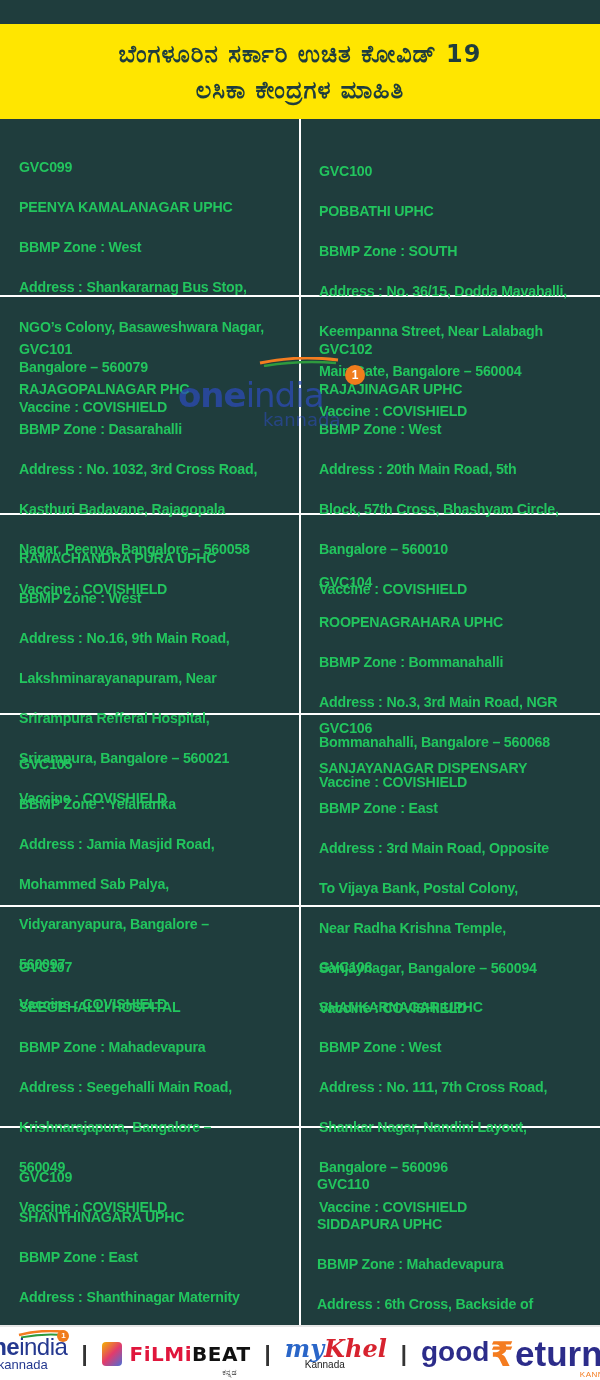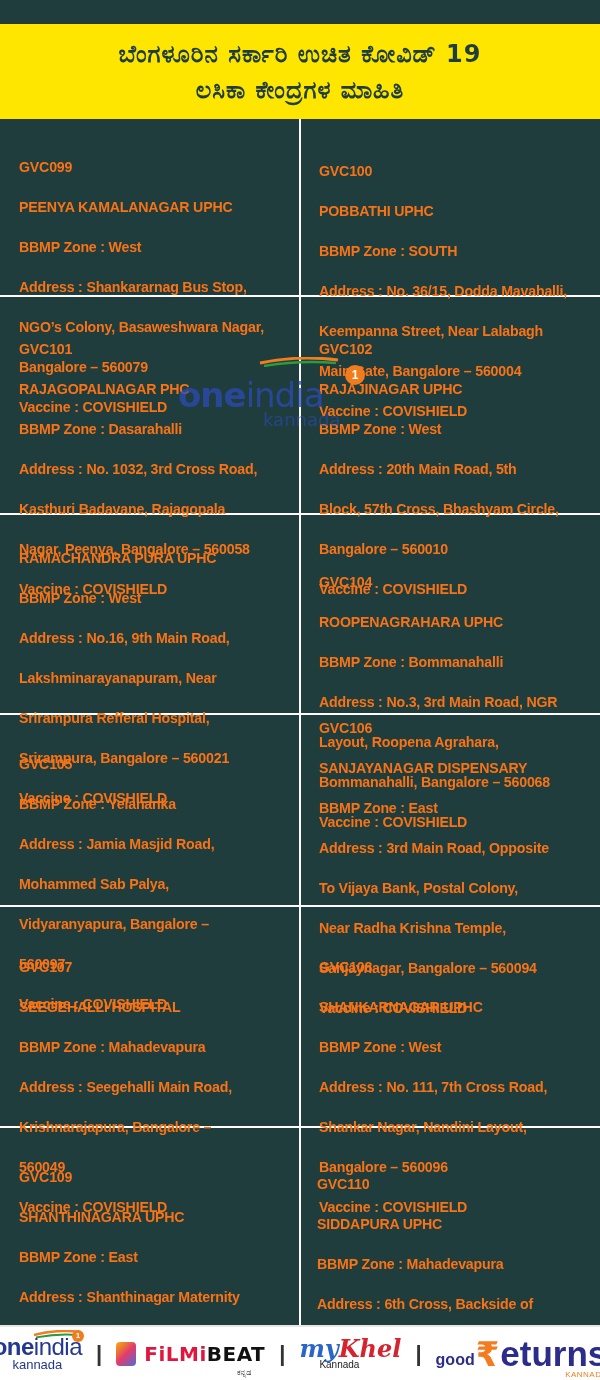--- a/index.html
+++ b/index.html
@@ -17,21 +17,21 @@
       letter-spacing: 1px;
     }
 
     .grid { position: absolute; left: 0; top: 119px; width: 600px; height: 1206px; background: #1f3d3d; }
 
     .vline { position: absolute; left: 299px; top: 0; width: 2px; height: 1206px; background: #ffffff; }
     .hline { position: absolute; height: 2px; background: #ffffff; }
 
     .cell {
       position: absolute;
-      color: #f97316;
+      color: #22c55e;
       font-family: "Liberation Sans", sans-serif;
       font-weight: bold;
       font-size: 14.2px;
       line-height: 20px;
       letter-spacing: -0.2px;
       white-space: pre-line;
     }
     .cell .line { display: block; }
 
     .footer {
@@ -56,21 +56,21 @@
     .logo-filmibeat .text .beat { color: #111; }
     .logo-filmibeat .sub { position: absolute; right: 14px; bottom: -12px; font-size: 8px; color: #333; }
 
     .logo-mykhel { display: flex; flex-direction: column; align-items: flex-start; }
     .logo-mykhel .word { font-size: 24px; font-weight: bold; font-style: italic; font-family: "DejaVu Serif", serif; line-height: 22px; }
     .logo-mykhel .word .my { color: #2a66c8; }
     .logo-mykhel .word .khel { color: #d7232f; }
     .logo-mykhel .sub { font-size: 10px; color: #222; line-height: 10px; margin-left: 20px; }
 
     .logo-goodreturns { display: flex; align-items: flex-end; position: relative; }
-    .logo-goodreturns .good { font-size: 16px; font-weight: bold; color: #2c2c8a; line-height: 22px; margin-bottom: 0; }
+    .logo-goodreturns .good { font-size: 28px; font-weight: bold; color: #2c2c8a; line-height: 22px; margin-bottom: 8px; }
     .logo-goodreturns .rupee { font-size: 34px; font-weight: bold; color: #f47c20; line-height: 34px; margin: 0 1px; }
     .logo-goodreturns .eturns { font-size: 35px; font-weight: bold; color: #2c2c8a; line-height: 26px; margin-bottom: 4px; }
     .logo-goodreturns .sub { position: absolute; right: 0; bottom: -8px; font-size: 8px; color: #f47c20; letter-spacing: 0.5px; }
 
     .watermark { position: absolute; left: 178px; top: 357px; width: 190px; height: 80px; pointer-events: none; }
     .watermark .word { position: absolute; left: 0; top: 18px; font-size: 34px; color: #2c4bb5; opacity: 0.75; font-weight: bold; letter-spacing: -1px; font-family: "DejaVu Sans", sans-serif; }
     .watermark .word .india { font-weight: normal; }
     .watermark .sub { position: absolute; left: 85px; top: 52px; font-size: 18px; color: #2c4bb5; opacity: 0.6; font-family: "DejaVu Sans", sans-serif; }
     .watermark .swoosh-o { position: absolute; left: 80px; top: 0; width: 82px; height: 10px; }
     .watermark .badge { position: absolute; left: 167px; top: 8px; width: 20px; height: 20px; border-radius: 50%; background: #f07c1c; color: #fff; font-size: 12px; font-weight: bold; line-height: 20px; text-align: center; }
@@ -139,21 +139,20 @@
     <span class="line">Lakshminarayanapuram, Near</span>
     <span class="line">Srirampura Refferal Hospital,</span>
     <span class="line">Srirampura, Bangalore – 560021</span>
     <span class="line">Vaccine : COVISHIELD</span>
   </div>
   <div class="cell" style="left:319px;top:433px;">
     <span class="line">GVC104</span>
     <span class="line">ROOPENAGRAHARA UPHC</span>
     <span class="line">BBMP Zone : Bommanahalli</span>
     <span class="line">Address : No.3, 3rd Main Road, NGR</span>
-    <span class="line">Layout, Roopena Agrahara,</span>
     <span class="line">Bommanahalli, Bangalore – 560068</span>
     <span class="line">Vaccine : COVISHIELD</span>
   </div>
 
   <div class="cell" style="left:19px;top:615px;">
     <span class="line">GVC105</span>
     <span class="line">BBMP Zone : Yelahanka</span>
     <span class="line">Address : Jamia Masjid Road,</span>
     <span class="line">Mohammed Sab Palya,</span>
     <span class="line">Vidyaranyapura, Bangalore –</span>

